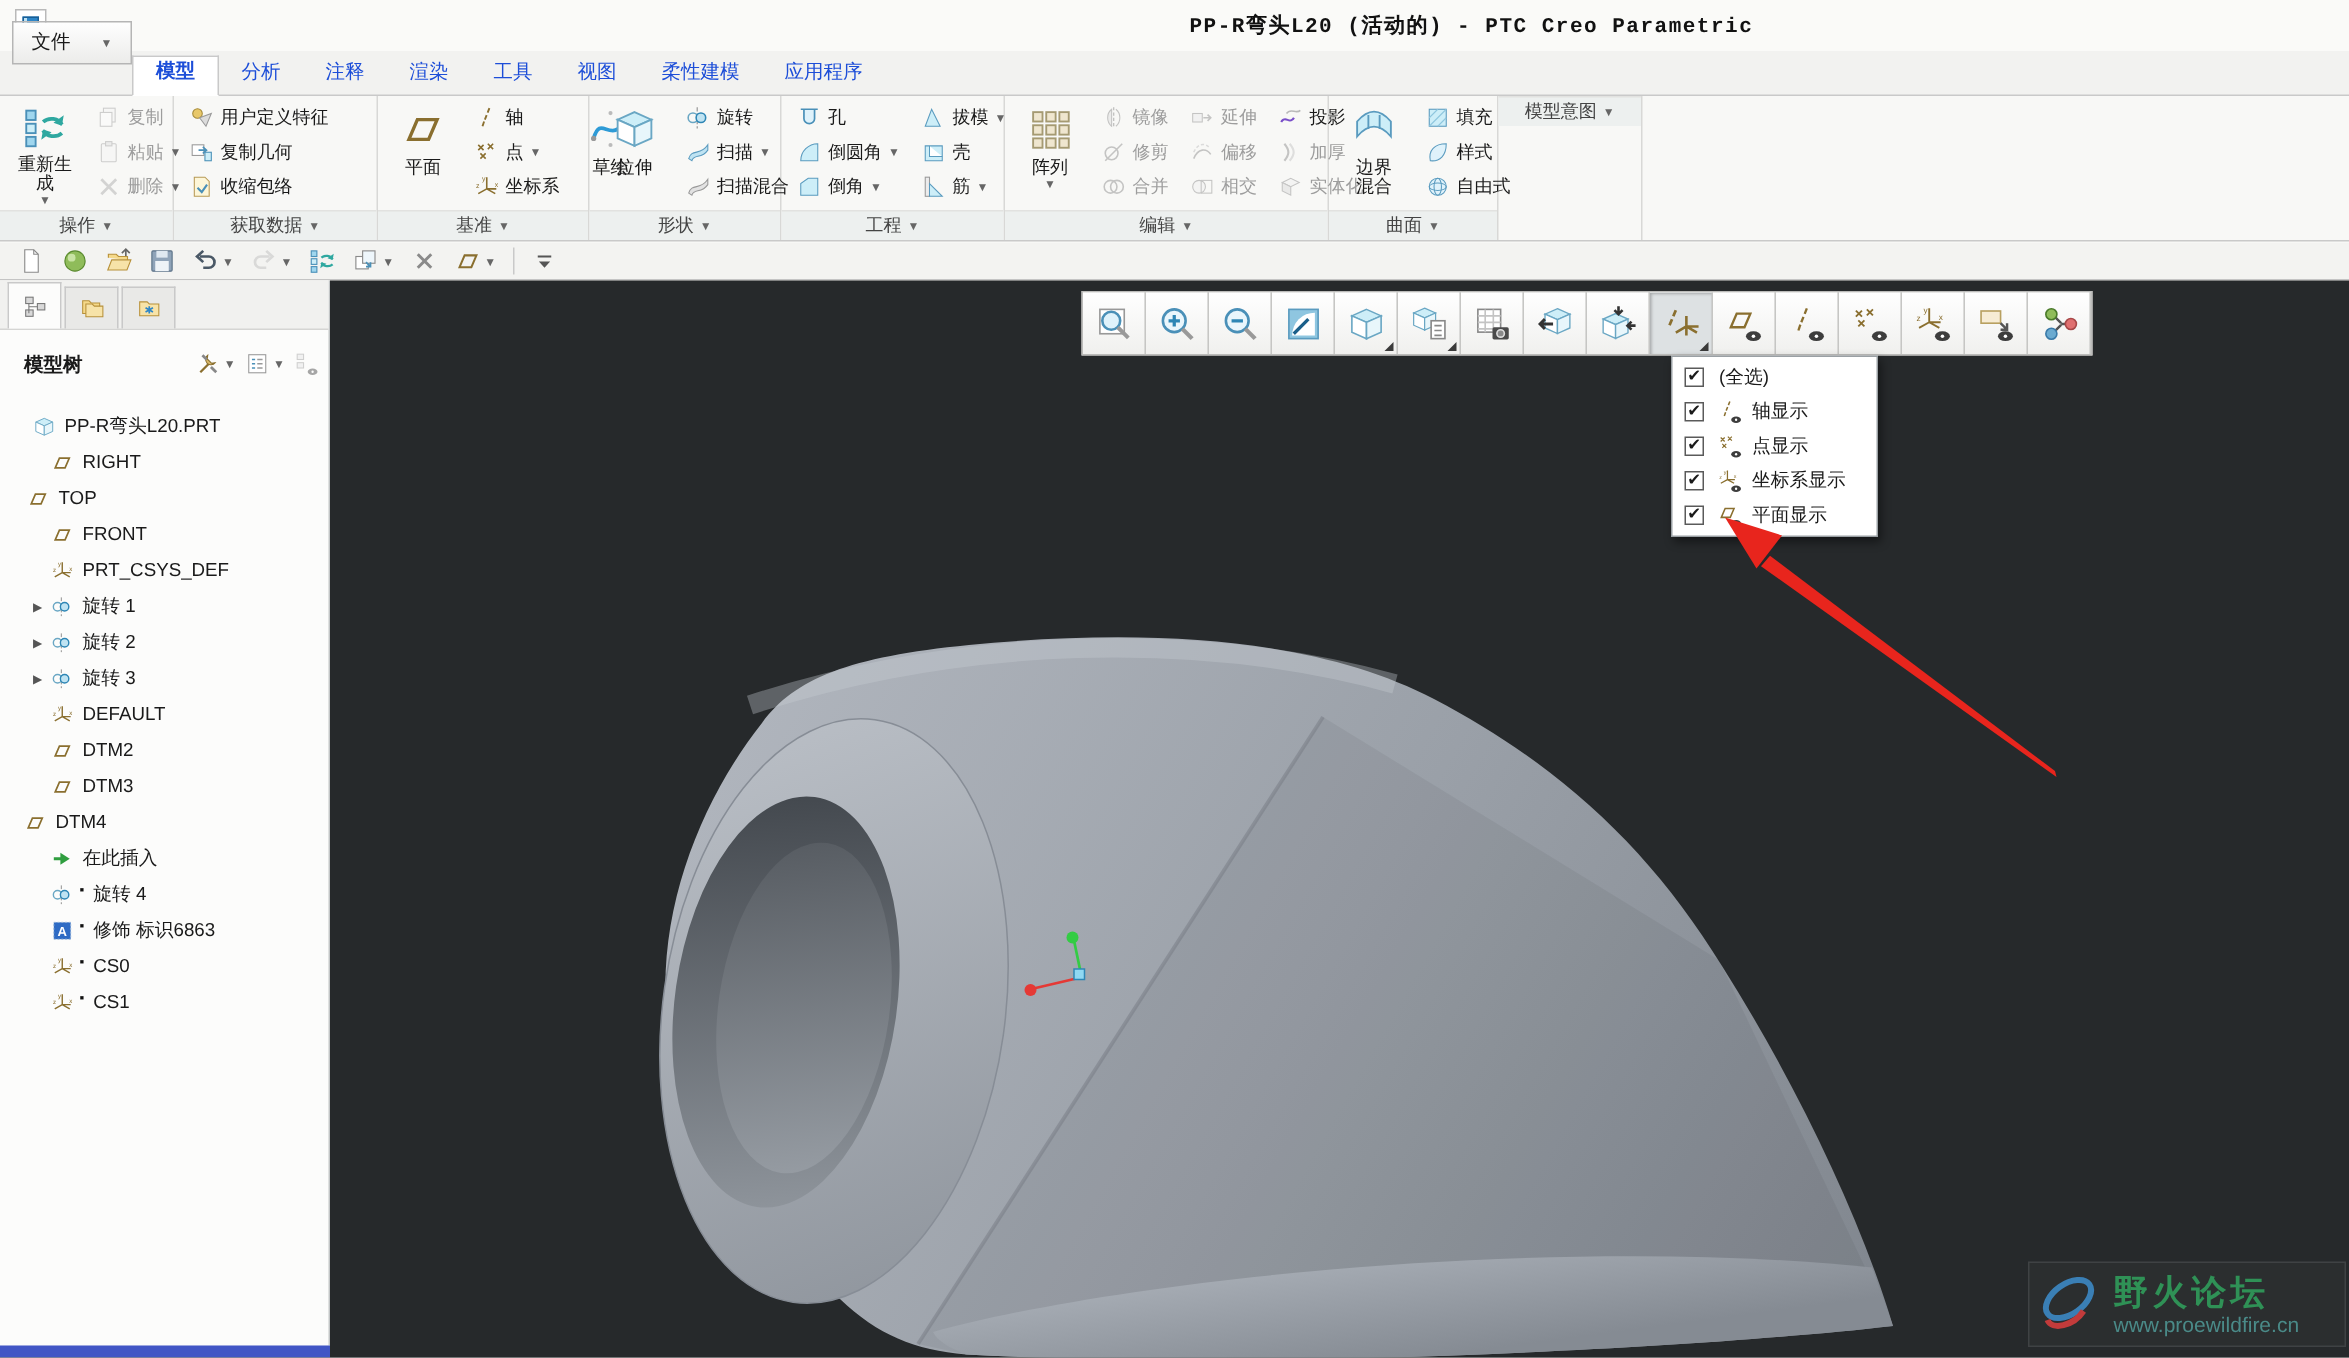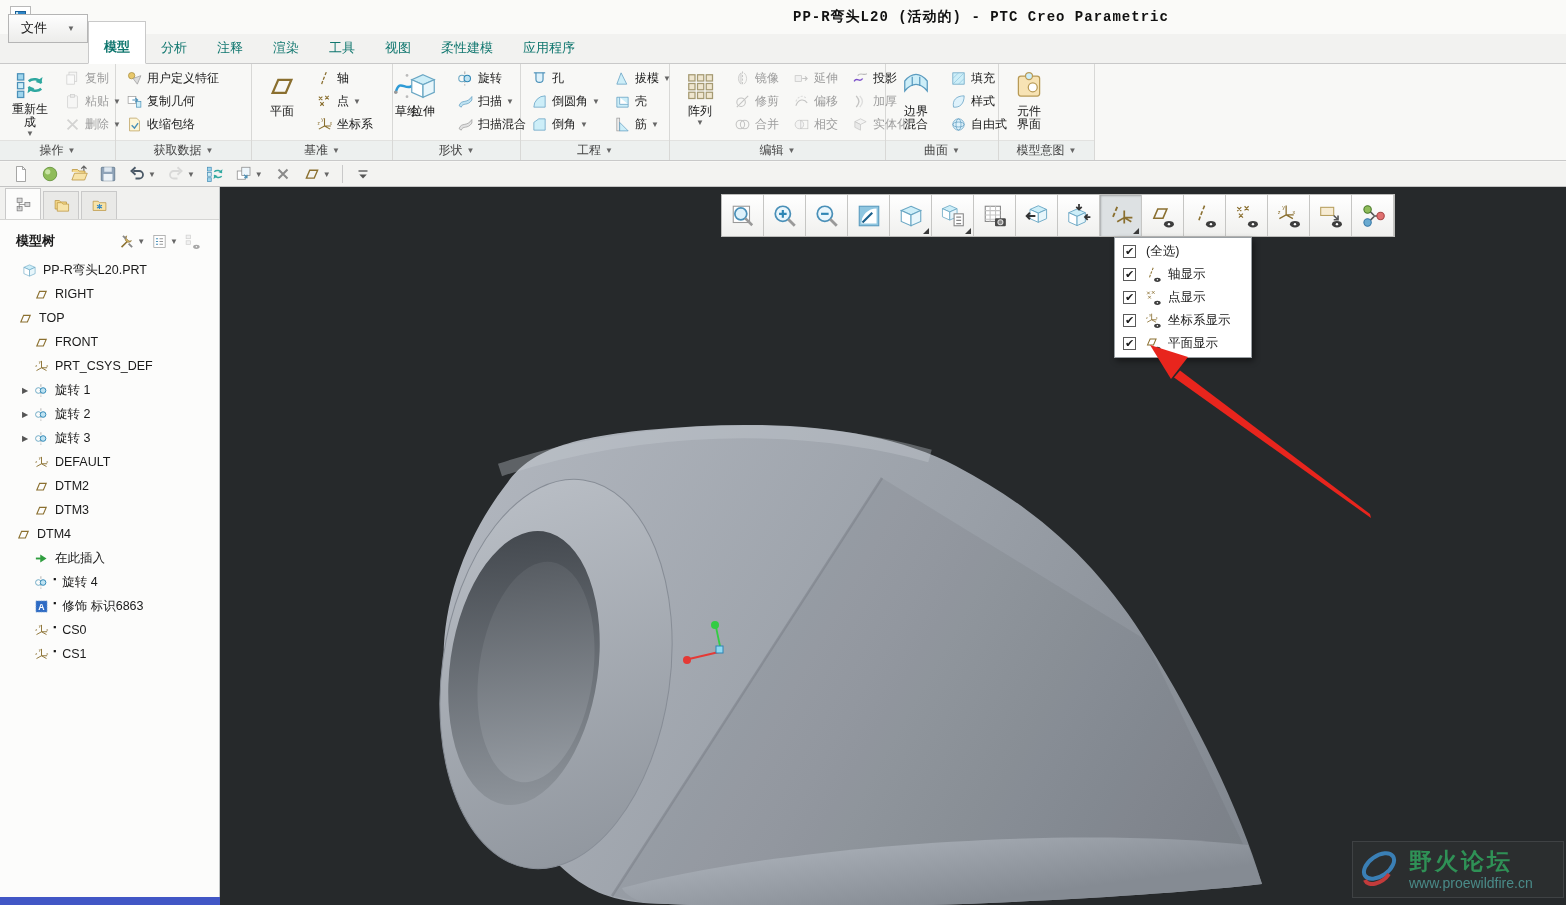--- a/index.html
+++ b/index.html
@@ -9,21 +9,21 @@
 
   
   .titlebar { position:absolute; left:0; top:0; width:1566px; height:34px; background:#fafaf8; }
   .app-icon { position:absolute; left:10px; top:6px; width:21px; height:21px; background:#fff; border:1px solid #b9b9b9; display:flex; align-items:center; justify-content:center; }
   .app-icon .inner { width:11px; height:11px; background:#2e86c8; border:1px solid #1a5f96; box-shadow:inset 2px -2px 0 #bfe3f5; }
   .title-text { position:absolute; left:793px; top:8px; font-family:"Liberation Mono","DejaVu Sans Mono",monospace; font-weight:bold; font-size:14px; letter-spacing:1px; color:#111; white-space:nowrap; }
 
   
   .tabbar { position:absolute; left:0; top:34px; width:1566px; height:30px; background:#f2f2f0; border-bottom:1px solid #c9c9c9; display:flex; align-items:flex-end; padding-left:8px; }
   .file-btn { display:flex; align-items:center; gap:20px; border:1px solid #b5b5b5; background:linear-gradient(#fefefe,#ececea); padding:4px 12px 5px; margin-bottom:20px; font-size:13px; cursor:default; }
-  .tab { padding:16px 15px 7px; font-size:13px; color:#0f766e; margin-bottom:-1px; cursor:default; }
+  .tab { padding:0 15px 7px; font-size:13px; color:#1d4ed8; margin-bottom:-1px; cursor:default; }
   .tab.active { background:#fff; border:1px solid #c9c9c9; border-bottom:1px solid #fff; font-weight:bold; }
   .caret { font-size:8px; color:#666; }
 
   
   .ribbon { position:absolute; left:0; top:64px; width:1566px; height:97px; background:#f8f8f6; border-bottom:1px solid #c9c9c9; display:flex; }
   .rgroup { display:flex; flex-direction:column; border-right:1px solid #d8d8d6; }
   .rgroup-content { flex:1; display:flex; align-items:stretch; padding:3px 4px 2px; gap:2px; height:72px; }
   .rgroup-label { height:20px; background:#edf0ef; border-top:1px solid #e2e2e0; display:flex; align-items:center; justify-content:center; gap:4px; color:#444; font-size:12px; cursor:default; }
   .rbig { display:flex; flex-direction:column; align-items:center; justify-content:flex-start; padding:2px 5px; min-width:52px; border:1px solid transparent; border-radius:2px; cursor:default; }
   .rbig .bigicon { height:32px; display:flex; align-items:center; }
@@ -38,21 +38,21 @@
   .quickbar { position:absolute; left:0; top:162px; width:1566px; height:25px; background:#f3f3f1; border-bottom:1px solid #c4c4c4; display:flex; align-items:center; padding-left:8px; gap:3px; }
   .qbtn { display:flex; align-items:center; gap:2px; padding:2px 3px; border:1px solid transparent; border-radius:2px; cursor:default; }
   .qbtn.disabled svg { filter:grayscale(1) opacity(.5); }
   .qsep { width:1px; height:18px; background:#c9c9c9; margin:0 4px; }
 
   
   .treepanel { position:absolute; left:0; top:187px; width:220px; height:710px; background:#fcfcfb; border-right:1px solid #c2c5c6; }
   .tree-tabs { height:33px; background:#f1f1ef; display:flex; align-items:flex-end; padding-left:5px; border-bottom:1px solid #d5d5d3; }
   .ttab { width:36px; height:28px; display:flex; align-items:center; justify-content:center; margin-right:2px; border:1px solid #c9c9c9; border-bottom:none; background:#e9e9e7; cursor:default; }
   .ttab.active { background:#fcfcfb; height:31px; }
-  .tree-header { height:30px; display:flex; align-items:flex-end; padding:0 18px 0 16px; }
+  .tree-header { height:30px; display:flex; align-items:flex-start; padding:0 6px 0 16px;margin-top:14px; }
   .tree-title { font-weight:bold; font-size:13px; flex:0 0 auto; }
   .th-icons { margin-left:auto; display:flex; align-items:center; gap:6px; }
   .th-btn { display:flex; align-items:center; gap:2px; cursor:default; }
   .th-btn.disabled svg { filter:grayscale(1) opacity(.45); }
   .tree-items { padding-top:8px; }
   .titem { display:flex; align-items:center; height:24px; cursor:default; }
   .titem .expand { width:14px; text-align:center; font-size:8px; color:#555; flex:0 0 14px; }
   .titem .ticon { flex:0 0 18px; display:flex; justify-content:center; }
   .titem .tlabel { margin-left:5px; white-space:nowrap; font-size:12.5px; }
   .titem .marker { font-size:9px; margin:-6px 1px 0 3px; color:#111; }
@@ -530,33 +530,20 @@
               <span>自由式</span>
             </div>
           </div>
         </div>
         <div class="rgroup-label">
           <span>曲面</span>
           <span class="caret">▼</span>
         </div>
       </div>
       <div class="rgroup" style="width: 96px;">
-        <div class="rgroup-content">
-          <div class="rbig">
-            <div class="bigicon">
-              <svg viewBox="0 0 24 24" width="30" height="30" aria-hidden="true">
-                <rect x="3.5" y="4" width="17" height="16" rx="2" fill="#f7e3b4" stroke="#b89a55"></rect>
-                <circle cx="12" cy="4" r="2.8" fill="#cdeef8" stroke="#b89a55"></circle>
-                <circle cx="15" cy="13" r="3.6" fill="#fff" stroke="#b89a55"></circle>
-              </svg>
-            </div>
-            <div class="biglabel">元件
-界面</div>
-          </div>
-        </div>
         <div class="rgroup-label">
           <span>模型意图</span>
           <span class="caret">▼</span>
         </div>
       </div>
     </div>
 
   <div class="quickbar">
       <div class="qbtn">
         <span class="icon">

